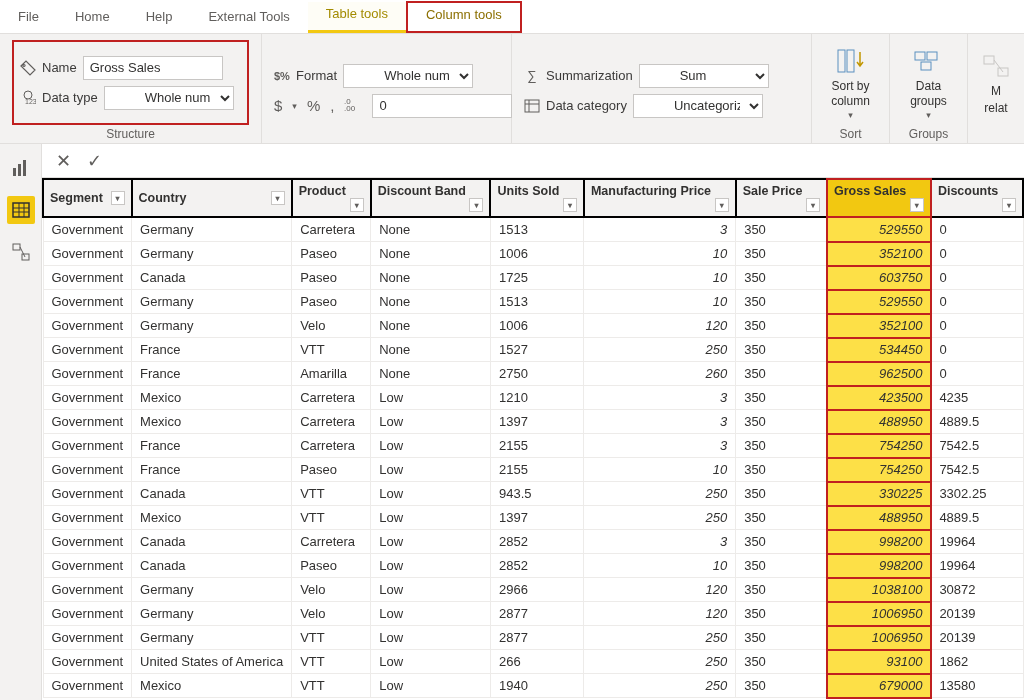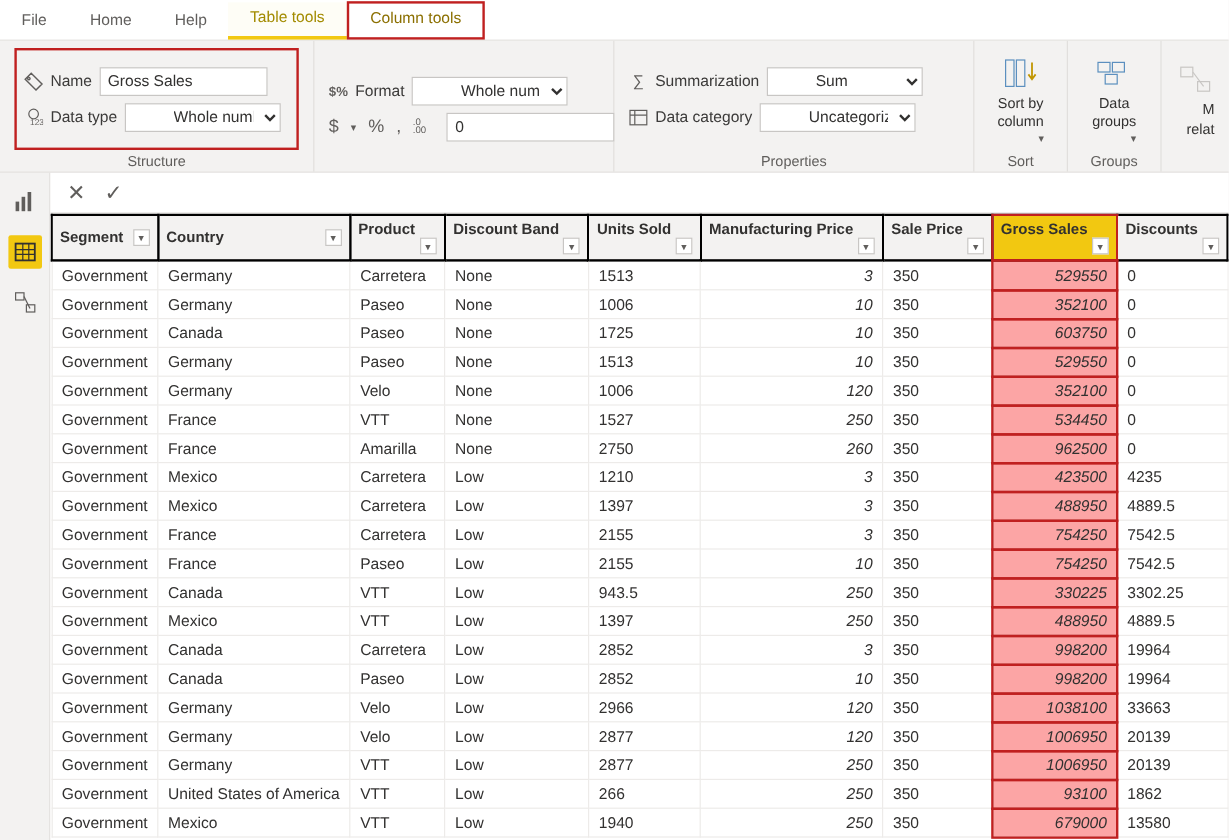--- a/index.html
+++ b/index.html
@@ -15,48 +15,49 @@
   .rgroup .lbl { text-align: center; color: #605e5c; font-size: 12px; padding-top: 2px; }
   .row { display: flex; align-items: center; gap: 6px; }
   .icon { width: 16px; height: 16px; display: inline-flex; align-items: center; justify-content: center; color:#605e5c; }
   .txtlabel { color: #3b3a39; }
   input.field, select.field { height: 24px; border: 1px solid #c8c6c4; background: #fff; padding: 2px 6px; font-size: 13px; color:#323130;}
   input.field { width: 140px; }
   select.field { width: 130px; padding-left: 36px; }
   .fmtbtns { display:flex; gap:10px; align-items:center; font-size:15px; color:#605e5c;}
   .numfield { width:70px; }
   .bigicon { width:32px; height:32px; display:flex; align-items:center; justify-content:center; margin: 0 auto; }
-  .vbtn { display:flex; flex-direction:column; align-items:flex-end; gap:2px; padding:4px 8px; cursor:pointer; }
+  .vbtn { display:flex; flex-direction:column; align-items:center; gap:2px; padding:4px 8px; cursor:pointer; }
   .vbtn .t { font-size:12px; color:#323130; text-align:center; line-height:1.2;}
   .caret { font-size:9px; color:#605e5c; }
   .main { display:flex; height: calc(700px - 34px - 110px); }
   .sidenav { width: 42px; background:#f3f2f1; border-right:1px solid #e1dfdd; display:flex; flex-direction:column; align-items:center; padding-top:10px; gap:14px; }
   .sidebtn { width:28px; height:28px; display:flex; align-items:center; justify-content:center; cursor:pointer; color:#605e5c; border-radius:2px;}
   .sidebtn.active { background:#f2c811; color:#323130; }
   .content { flex:1; display:flex; flex-direction:column; background:#fff; overflow:hidden;}
   .fxbar { height:34px; display:flex; align-items:center; gap:16px; padding:0 14px; border-bottom:1px solid #e1dfdd;}
   .fxbtn { font-size:18px; color:#605e5c; cursor:pointer; }
   .grid { flex:1; overflow:auto; }
   table { border-collapse: collapse; width: 100%; }
   th { background:#f3f2f1; text-align:left; padding:4px 6px; border:2px solid #000000; font-weight:600; font-size:12.5px; position:relative; white-space:nowrap;}
   th .f { float:right; width:14px; height:14px; border:1px solid #c8c6c4; background:#fff; display:inline-flex; align-items:center; justify-content:center; font-size:8px; color:#605e5c; margin-left:4px;}
   th.sel { background:#f2c811; }
   td { padding:4px 8px; border:1px solid #edebe9; font-size:13px; white-space:nowrap;}
   td.num { text-align:right; }
-  td.gs { text-align:right; font-style:italic; background:#fca5a5; }
+  td.gs { text-align:right; font-style:italic; background:#fde047; }
   .col-gs-wrap { outline: 2px solid #c02020; outline-offset:-1px; }
   .rel { color:#a19f9d; font-size:12.5px; }
 </style>
 </head>
 <body>
 
 <div class="tabs">
   <div class="tab">File</div>
   <div class="tab">Home</div>
   <div class="tab">Help</div>
+  <div class="tab">External Tools</div>
   <div class="tab active">Table tools</div>
   <div class="tab hl hlbox">Column tools</div>
 </div>
 
 <div class="ribbon">
 
   <div class="rgroup" style="width:262px;">
     <div class="body hlbox" style="padding:6px;justify-content:center;">
       <div class="row">
         <span class="icon">
@@ -118,21 +119,20 @@
             <svg width="16" height="16" viewBox="0 0 16 16">
               <rect x="1" y="2" width="14" height="12" fill="none" stroke="#605e5c"></rect>
               <line x1="1" y1="6" x2="15" y2="6" stroke="#605e5c"></line>
               <line x1="5" y1="2" x2="5" y2="14" stroke="#605e5c"></line>
             </svg>
           </span>
         <span class="txtlabel">Data category</span>
         <select class="field"><option>Uncategorized</option></select>
       </div>
     </div>
-    <div class="lbl">Properties</div>
   </div>
 
   <div class="rgroup" style="width:78px;">
     <div class="body" style="align-items:center;">
       <div class="vbtn">
         <span class="bigicon">
             <svg width="30" height="26" viewBox="0 0 30 26">
               <rect x="2" y="2" width="7" height="22" fill="none" stroke="#5b8fbf"></rect>
               <rect x="11" y="2" width="7" height="22" fill="none" stroke="#5b8fbf"></rect>
               <path d="M24 4 v14 M21 14 l3 4 l3 -4" fill="none" stroke="#c19600" stroke-width="1.5"></path>
@@ -397,21 +397,21 @@
             </tr>
             <tr>
     <td>Government</td>
     <td>Germany</td>
     <td>Velo</td>
     <td>Low</td>
     <td>2966</td>
     <td class="num"><i>120</i></td>
     <td>350</td>
     <td class="gs col-gs-wrap">1038100</td>
-    <td>33663</td>
+    <td>30872</td>
             </tr>
             <tr>
     <td>Government</td>
     <td>Germany</td>
     <td>Velo</td>
     <td>Low</td>
     <td>2877</td>
     <td class="num"><i>120</i></td>
     <td>350</td>
     <td class="gs col-gs-wrap">1006950</td>

